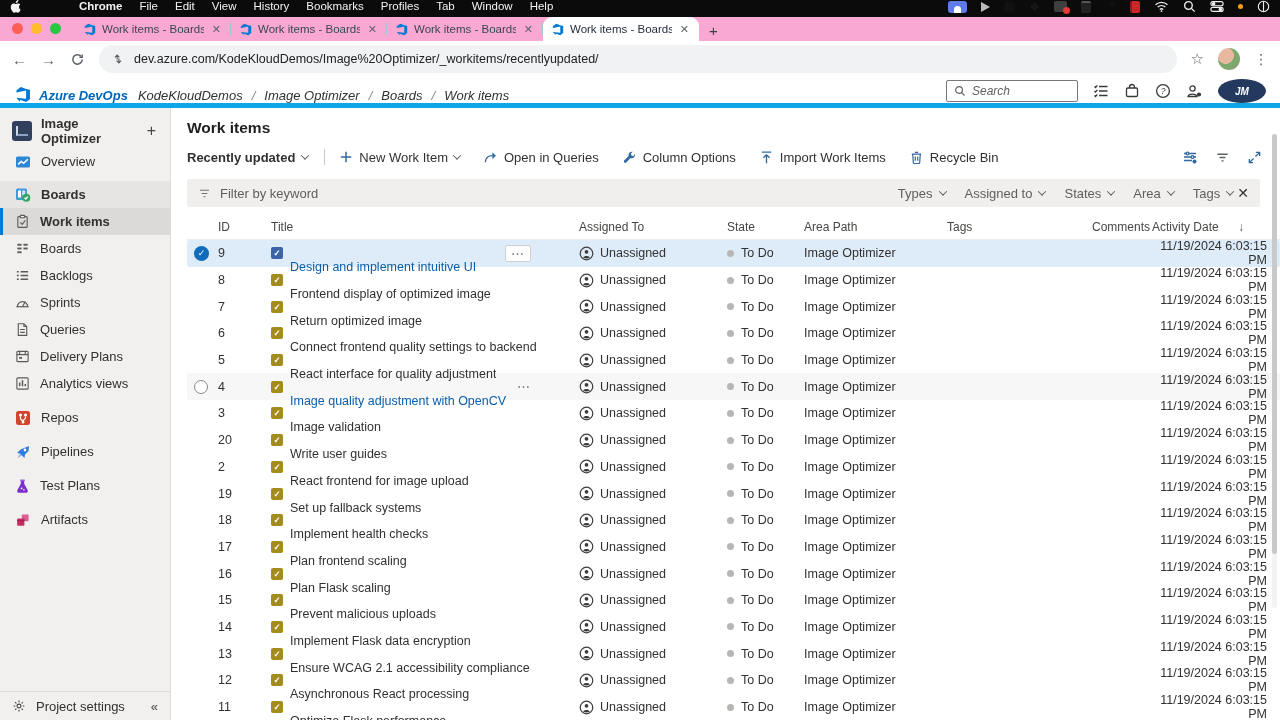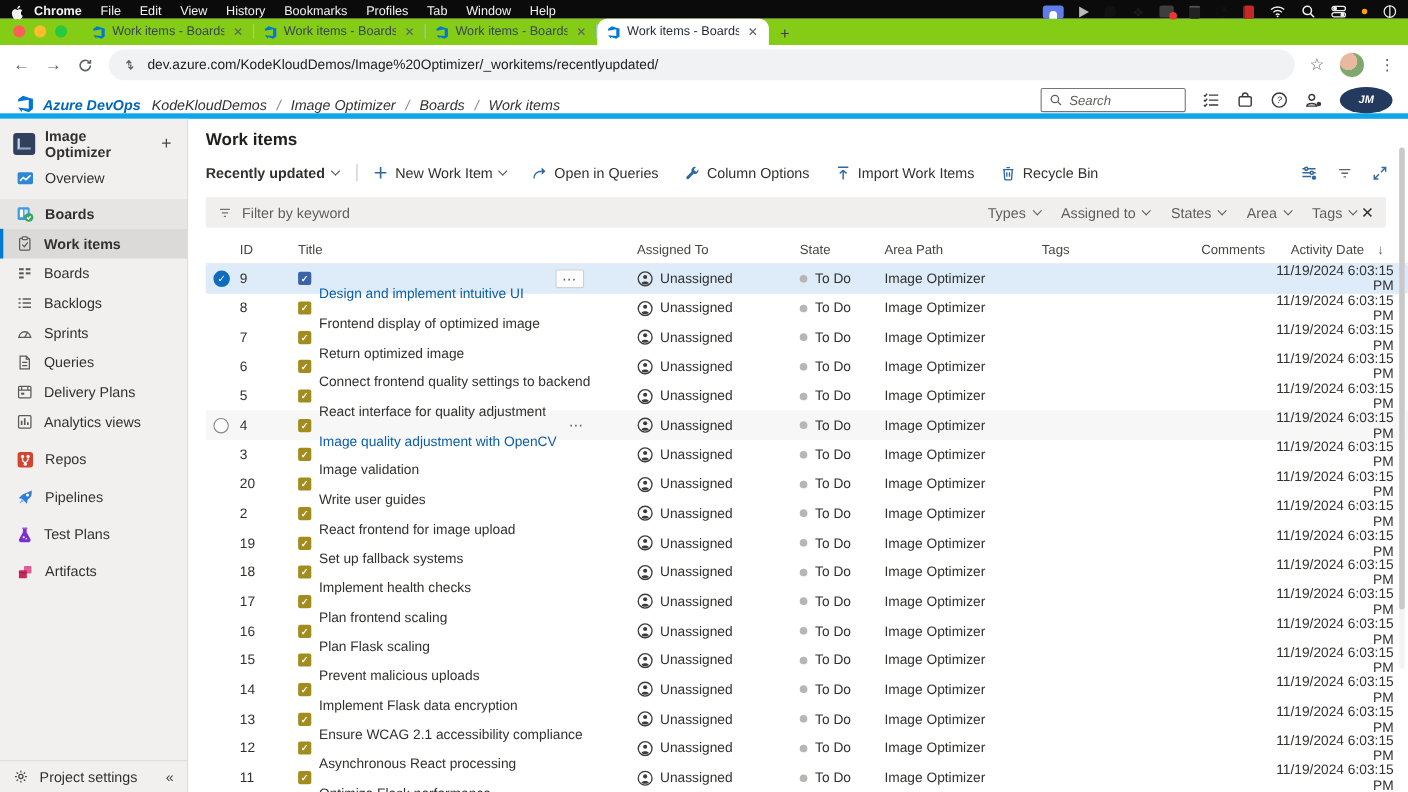--- a/index.html
+++ b/index.html
@@ -1,29 +1,29 @@
 <!DOCTYPE html>
 <html><head>
 <meta charset="utf-8">
 <style>
   * { box-sizing: border-box; margin: 0; padding: 0; }
   html,body { width:1280px; height:720px; overflow:hidden; }
   body { font-family:"Liberation Sans", sans-serif; background:#fff; position:relative; color:#323130; }
   .r { display:flex; align-items:center; }
 
   
-  .menubar { height:17px; background:#0b0b0b; color:#f2f2f2; display:flex; align-items:flex-end; padding:0 10px; font-size:11.5px; }
+  .menubar { height:17px; background:#0b0b0b; color:#f2f2f2; display:flex; align-items:flex-start; padding:0 10px; font-size:11.5px;gap:48px; }
   .menubar .mitems { display:flex; gap:17px; align-items:center; margin-left:10px; }
   .menubar .mitem:first-child { font-weight:bold; }
   .menubar .status { margin-left:auto; display:flex; gap:14px; align-items:center; }
   .apple { width:11px; height:12px; display:inline-block; }
   .sico { display:inline-flex; align-items:center; justify-content:center; height:13px; }
 
   
-  .tabstrip { height:24px; background:#84cc16; display:flex; align-items:flex-end; }
+  .tabstrip { height:24px; background:#f9a8d4; display:flex; align-items:flex-end; }
   .traffic { display:flex; gap:8px; padding:0 14px 7px 12px; }
   .tl { width:11px; height:11px; border-radius:50%; }
   .tab { width:156px; height:24px; display:flex; align-items:center; gap:6px; padding:0 8px; font-size:11.5px; color:#394650; position:relative; }
   .tab .tsep { position:absolute; right:0; top:5px; height:13px; width:1px; background:#9ec7d8; }
   .tab.active { background:#fff; border-radius:9px 9px 0 0; color:#1f2937; }
   .tab .title { flex:1; overflow:hidden; white-space:nowrap; }
   .tab .close { color:#5f6368; font-size:11px; padding:0 2px; }
   .newtab { font-size:15px; color:#3c4043; margin:0 0 2px 10px; }
 
   
@@ -85,21 +85,21 @@
   .c-sel { width:30px; display:flex; justify-content:flex-start; padding-left:7px; }
   .c-id { width:54px; padding-left:1px; }
   .c-title { width:308px; display:flex; align-items:center; gap:7px; position:relative; padding-right:14px; }
   .c-title .ttext { overflow:hidden; white-space:nowrap; text-overflow:ellipsis;margin-top:28px; }
   .c-assigned { width:148px; display:flex; align-items:center; gap:6px; }
   .c-state { width:77px; display:flex; align-items:center; gap:7px; }
   .c-area { width:143px; }
   .c-tags { width:145px; }
   .c-comments { width:60px; }
   .c-date { flex:1; text-align:right; padding-right:13px; }
-  .th-date { flex:1; display:flex; align-items:center; justify-content:flex-end; padding-right:22px;gap:12px; }
+  .th-date { flex:1; display:flex; align-items:center; justify-content:space-between; padding-right:36px;gap:12px; }
   .taskicon { width:12px; height:12px; border-radius:2px; background:#a38c1e; color:#fff; font-size:8.5px; font-weight:bold; display:flex; align-items:center; justify-content:center; flex:0 0 12px; }
   .taskicon.blue { background:#3b63a8; }
   .link { color:#0a5dab; }
   .selcircle { width:15px; height:15px; border-radius:50%; background:#0f6cbd; color:#fff; font-size:9px; display:flex; align-items:center; justify-content:center; }
   .emptycircle { width:14px; height:14px; border-radius:50%; border:1px solid #8a8886; background:#fff; }
   .statedot { width:7px; height:7px; border-radius:50%; background:#b8b6b4; flex:0 0 7px; }
   .rowkebab { position:absolute; right:48px; color:#605e5c; font-size:13px; letter-spacing:1px; }
   .rowkebab.boxed { background:#fdfdfd; border:1px solid #d0d0d0; border-radius:2px; padding:0 5px; line-height:15px; }
   .sortarrow { color:#605e5c; }
   .vscroll { position:absolute; right:3px; top:134px; width:5px; height:474px; background:#f3f3f3; border-radius:3px; }

